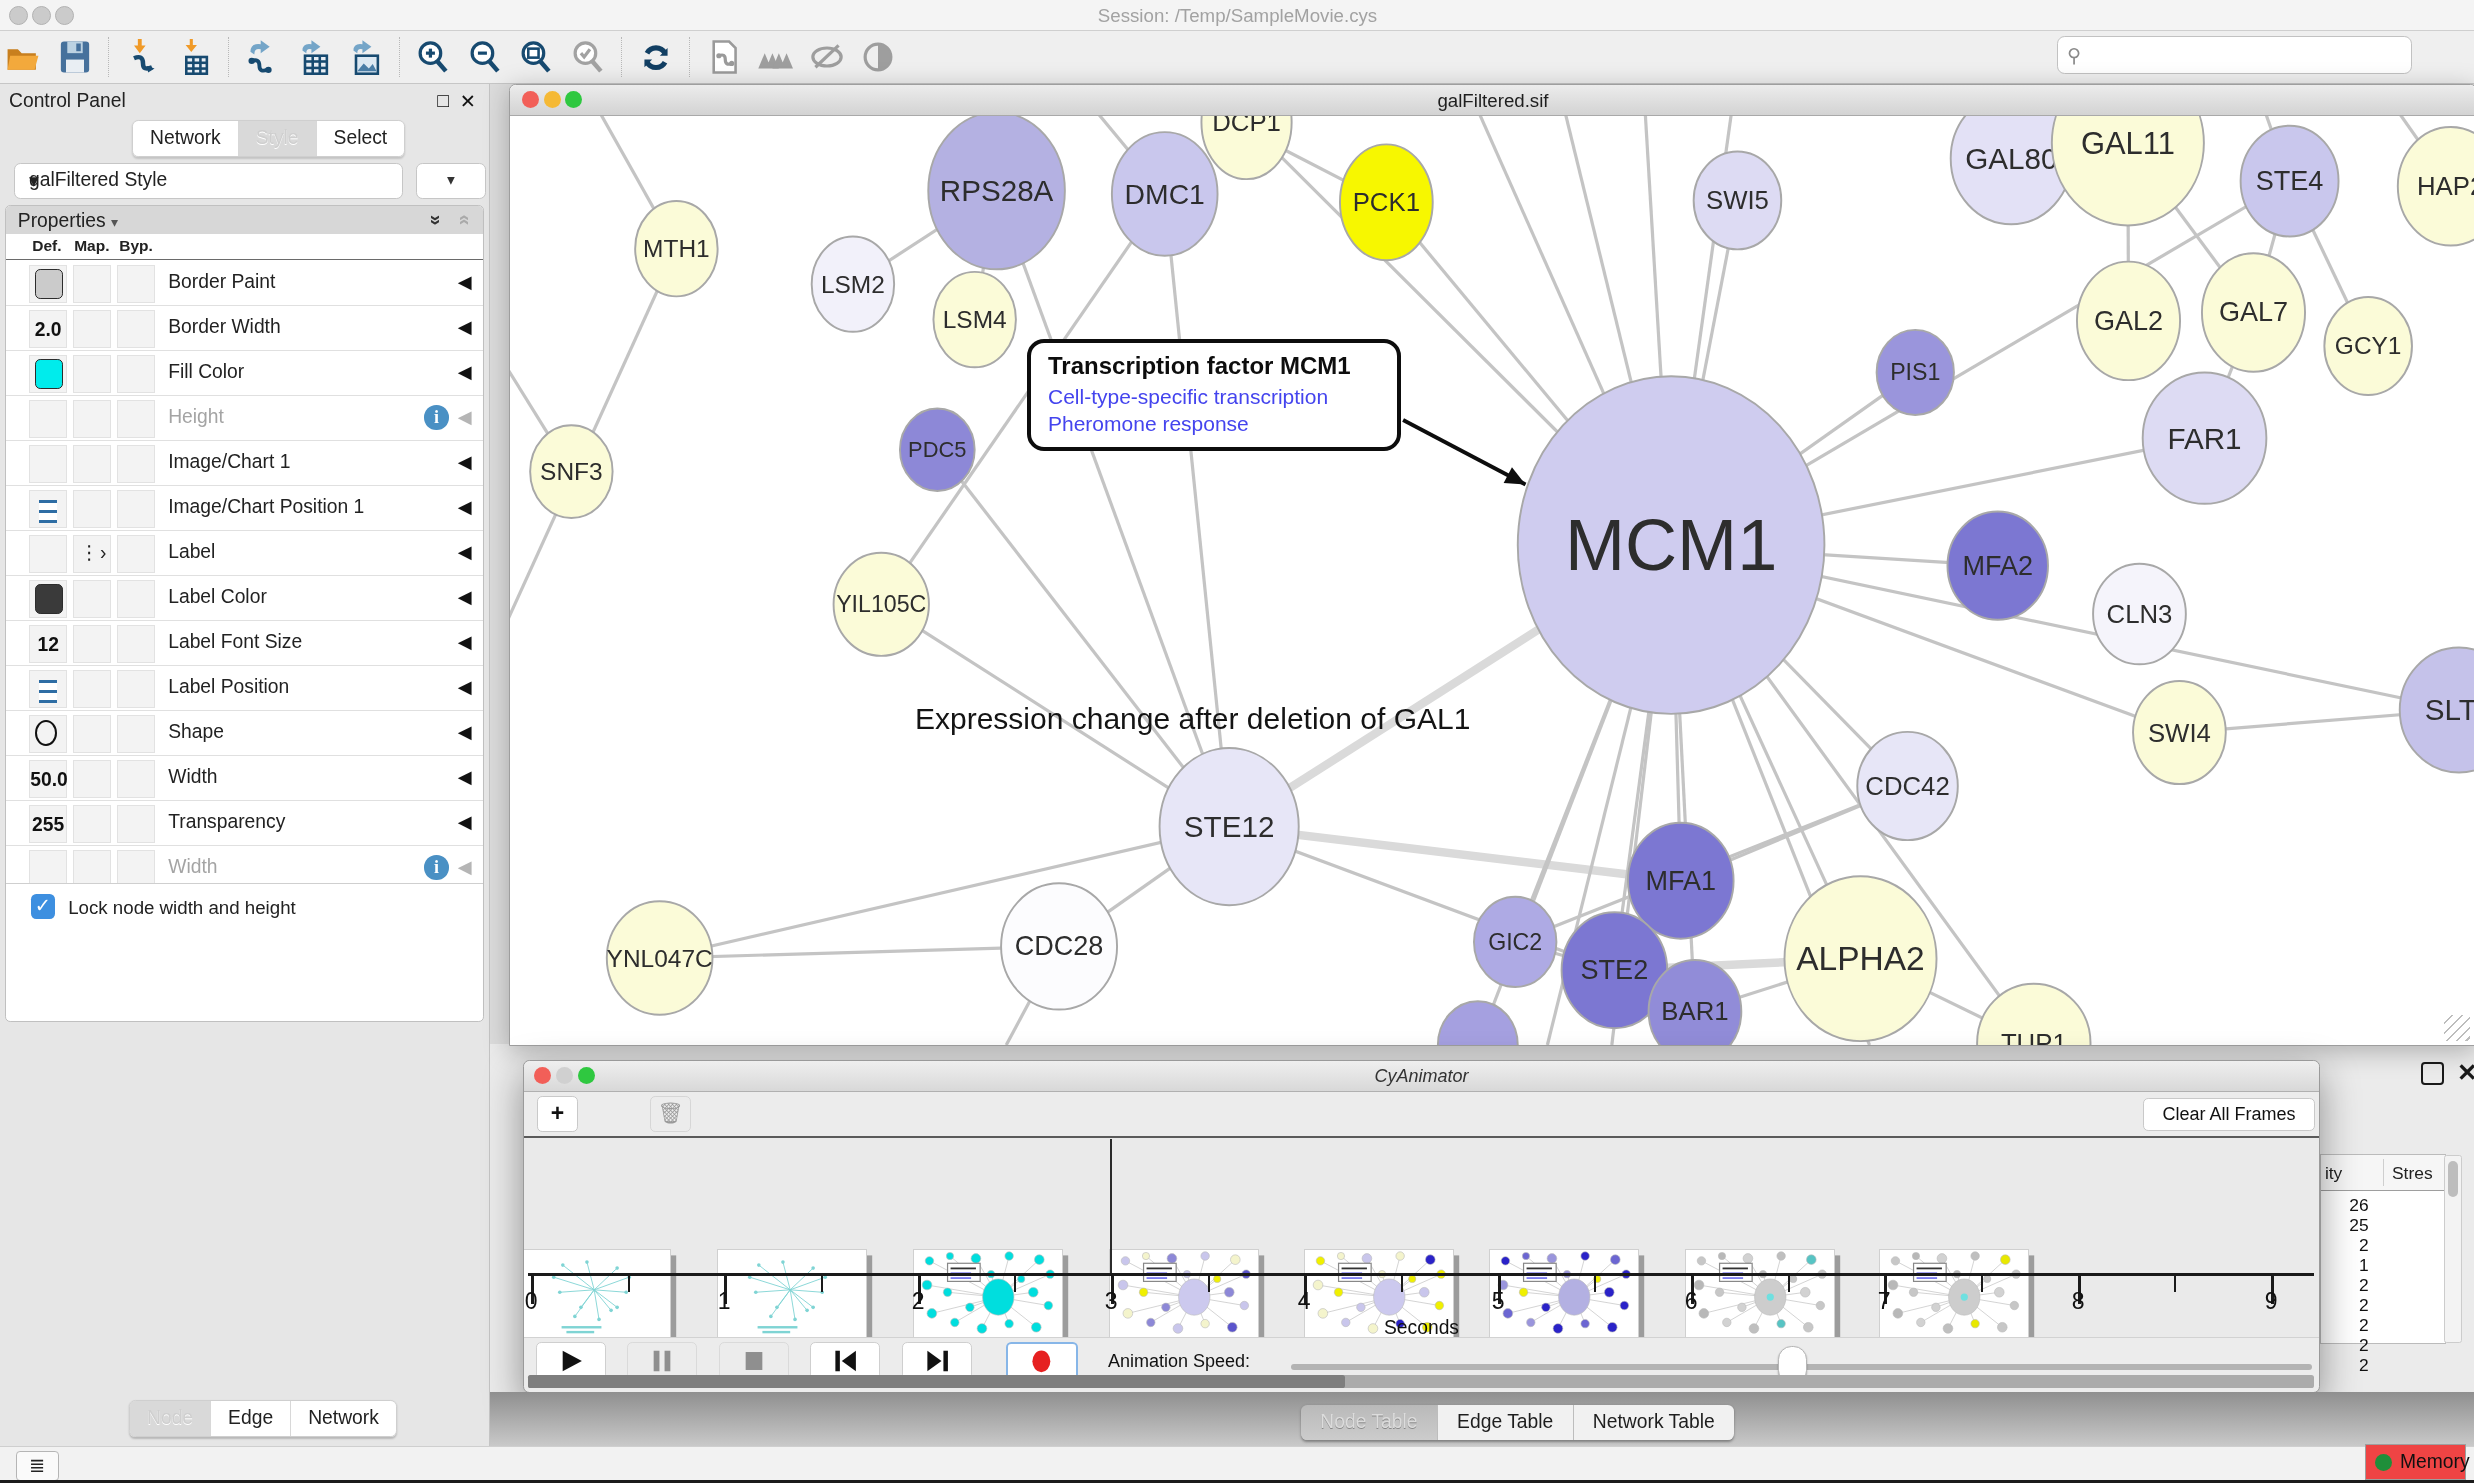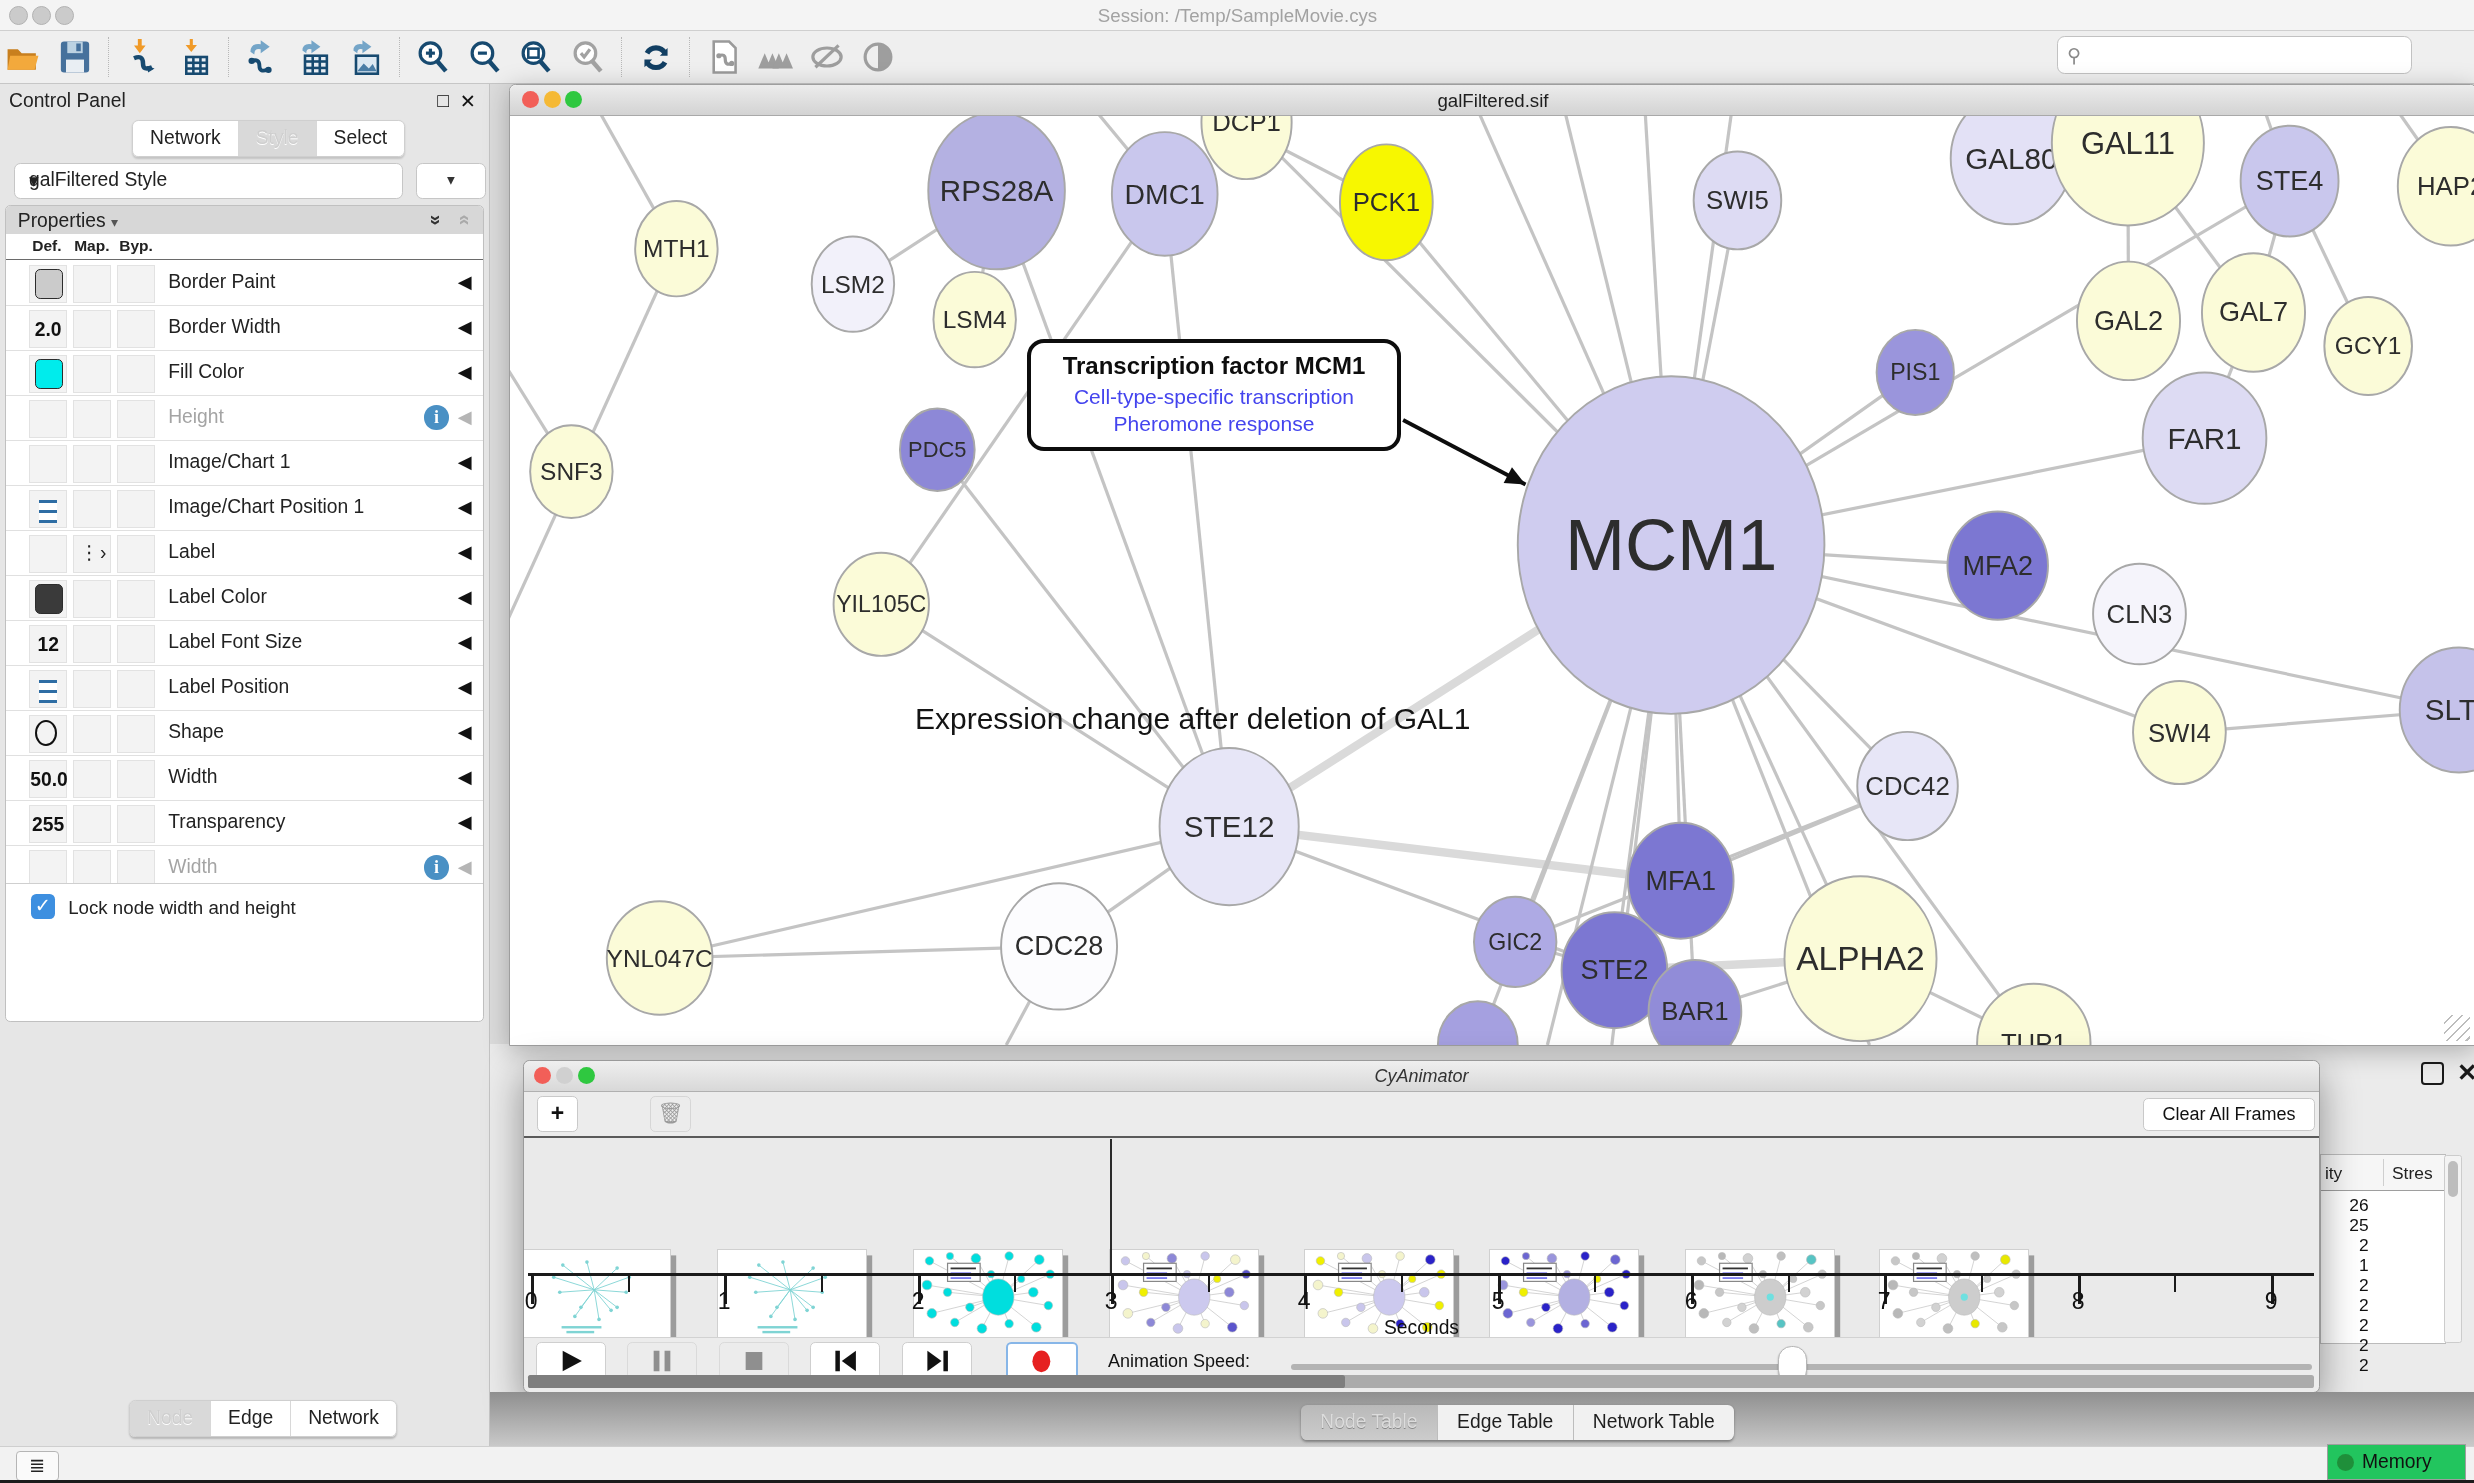--- a/index.html
+++ b/index.html
@@ -52,21 +52,21 @@
   #lock-check{position:absolute;left:24.5px;top:10.3px;width:24.5px;height:24.5px;background:#3d8fe0;border-radius:5.2px;color:#fff;text-align:center;font-size:19.3px;line-height:24.5px;}
   #lock-label{position:absolute;left:62px;top:13px;font-size:18.7px;color:#222;}
   .cp-bottom-tabs{position:absolute;left:129px;top:1316px;display:flex;border-radius:6.4px;overflow:hidden;border:0.6px solid #cfcfcf;box-shadow:0 1.3px 1.9px rgba(0,0,0,.2);}
   
   #net-window{position:absolute;left:509px;top:84px;width:1966px;height:960px;background:#fff;border:0.6px solid #9e9e9e;border-radius:6.4px 6.4px 0 0;box-shadow:0 5.2px 26px rgba(0,0,0,.25);}
   #net-titlebar{position:absolute;left:0;top:0;width:100%;height:30px;background:linear-gradient(#ececec,#d3d3d3);border-bottom:1.3px solid #a9a9a9;border-radius:6.4px 6.4px 0 0;}
   #net-title{position:absolute;left:0;top:4.5px;width:100%;text-align:center;font-size:18.7px;color:#1e1e1e;}
   #net-canvas{position:absolute;left:0;top:31px;width:1964px;height:929px;overflow:hidden;background:#fff;}
   #net-svg{position:absolute;left:0;top:0;}
   .net-node-label{fill:#2d2d2d;}
-  #annotation{position:absolute;background:#fff;border:4.5px solid #0d0d0d;border-radius:17px;padding:9px 17px 11.6px 17px;box-sizing:border-box;text-align:center;}
+  #annotation{position:absolute;background:#fff;border:4.5px solid #0d0d0d;border-radius:17px;padding:9px 17px 11.6px 17px;box-sizing:border-box;}
   #annotation .ann-title{font-size:24px;font-weight:bold;color:#0d0d0d;margin-bottom:5.2px;}
   #annotation .ann-link{font-size:21px;color:#4444ee;margin-top:2.6px;}
   #net-caption{position:absolute;font-size:30px;color:#141414;}
   #resize-grip{position:absolute;right:3.9px;bottom:3.9px;width:26px;height:26px;
     background:repeating-linear-gradient(135deg,transparent 0 5.2px,#bdbdbd 5.2px 7px);}
   
   #table-panel{position:absolute;left:490px;top:1044px;width:1985px;height:402px;background:#ebebeb;}
   #tp-float{position:absolute;left:1931px;top:18px;width:19.3px;height:19.3px;border:2.6px solid #1a1a1a;border-radius:3.9px;}
   #tp-close{position:absolute;left:1967px;top:14px;font-size:24.5px;font-weight:bold;color:#1a1a1a;}
   #tp-table{position:absolute;left:1830px;top:110px;width:124px;height:188px;background:#fff;border:0.6px solid #bbb;}
@@ -103,21 +103,21 @@
   #cy-slider-handle{position:absolute;left:1254px;top:7.7px;width:27px;height:36px;background:#fff;border:1.3px solid #b5b5b5;border-radius:13.5px;box-shadow:0 1.3px 1.9px rgba(0,0,0,.3);}
   #cy-hscroll{position:absolute;left:3.9px;top:314px;width:1786px;height:13px;background:#ababab;border-radius:2.6px;}
   #cy-hthumb{position:absolute;left:0;top:0;width:817px;height:13px;background:#7e7e7e;border-radius:2.6px;}
   
   #tabstrip{position:absolute;left:490px;top:1392px;width:1985px;height:54px;background:linear-gradient(#8f8f8f,#c9c9c9);}
   .mtabs{position:absolute;left:811px;top:13px;display:flex;border-radius:6.4px;overflow:hidden;box-shadow:0 1.3px 2.6px rgba(0,0,0,.35);}
   .mtab{padding:6.4px 19.3px;font-size:19.3px;background:#f1f1f1;color:#1e1e1e;border-right:0.6px solid #bdbdbd;}
   .mtab.sel{background:linear-gradient(#b9b9b9,#cccccc);color:#dcdcdc;text-shadow:0 0.6px 0.6px #888;}
   #statusbar{position:absolute;left:0;top:1446px;width:2475px;height:34px;background:#f2f2f2;border-top:1.3px solid #cfcfcf;}
   #list-btn{position:absolute;left:15.5px;top:3.9px;width:41px;height:28px;background:#fafafa;border:1.3px solid #b5b5b5;border-radius:3.9px;text-align:center;font-size:19.3px;color:#222;line-height:27px;}
-  #memory-btn{position:absolute;right:9px;top:-2.6px;width:99px;height:34px;background:#22c55e;border:1.3px solid #9e9e9e;padding-left:38px;}
+  #memory-btn{position:absolute;right:9px;top:-2.6px;width:99px;height:34px;background:#ef4444;border:1.3px solid #9e9e9e;}
   #memory-dot{position:absolute;left:9px;top:8.4px;width:17px;height:17px;border-radius:50%;background:#1f8f3a;}
   #memory-label{position:absolute;left:34px;top:5.8px;font-size:19.3px;color:#111;}
   #bottom-black{position:absolute;left:0;top:1480px;width:2475px;height:3.9px;background:#1b1b1b;}
 </style>
 </head>
 <body>
 
 <div id="app">
 
   <div id="menubar">

